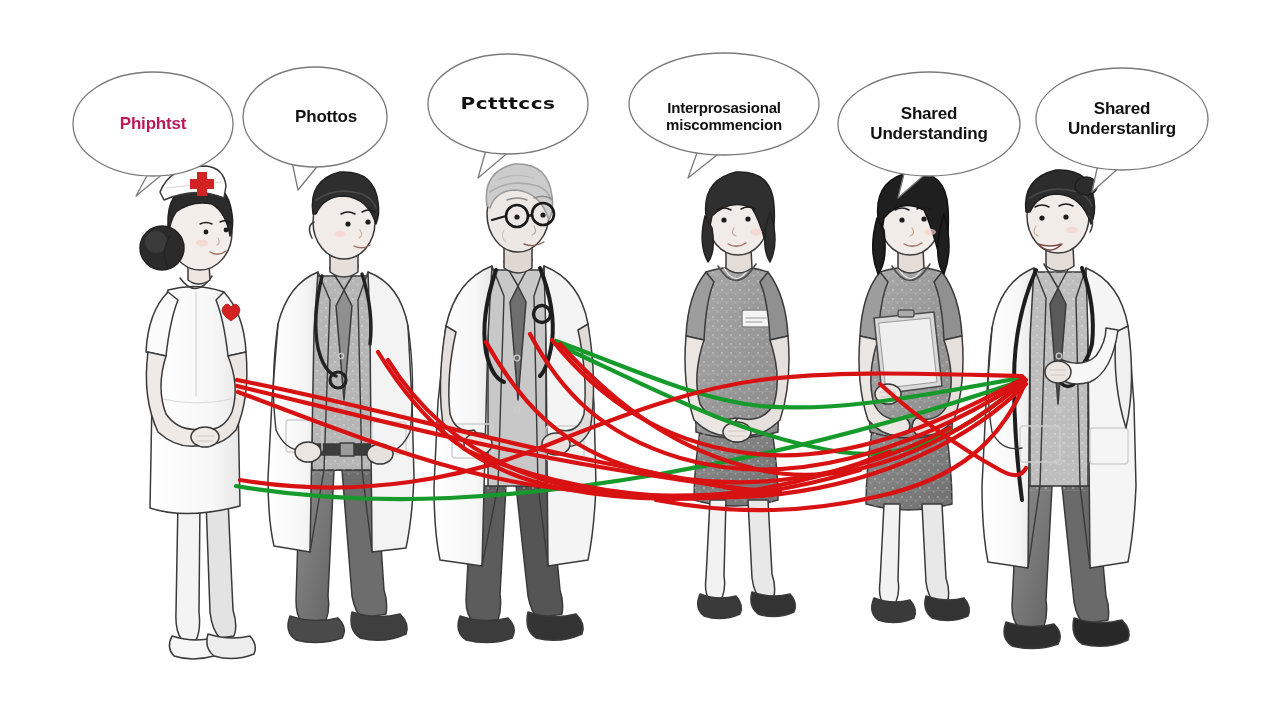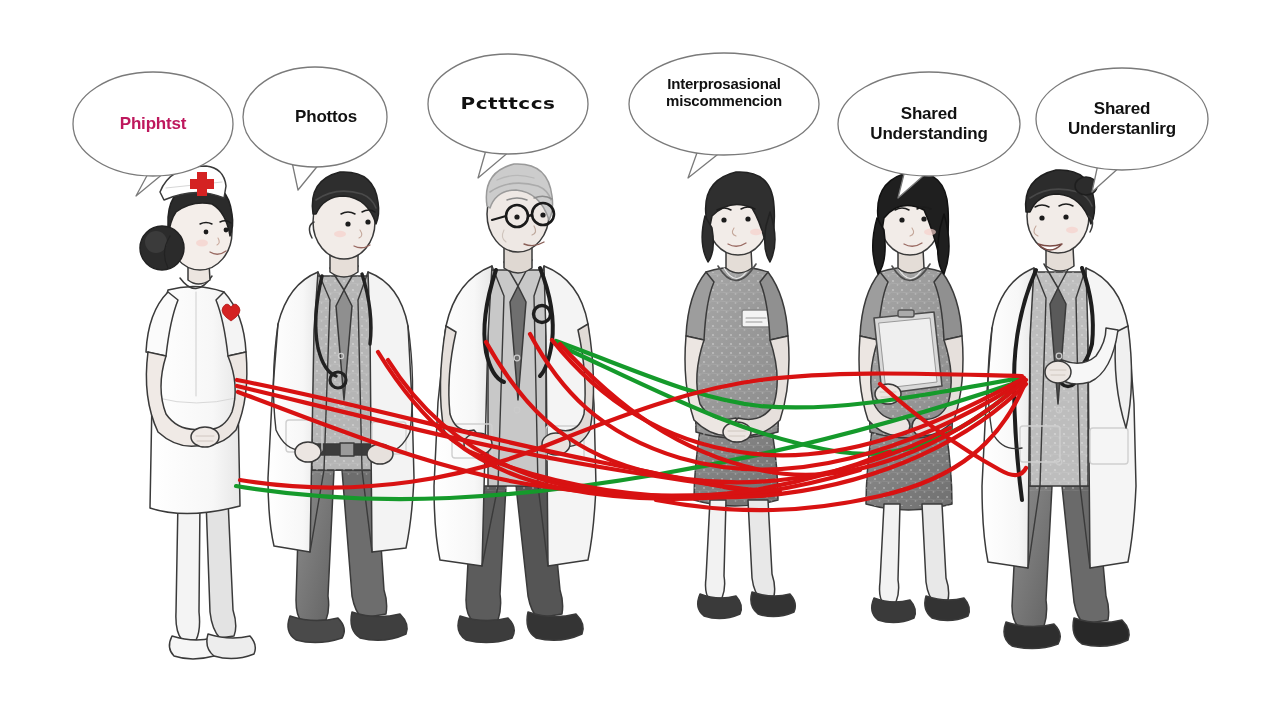--- a/index.html
+++ b/index.html
@@ -436,21 +436,21 @@
           <path d="M1098 164 L1092 192 L1122 165 Z" fill="#ffffff" stroke="#7a7a7a" stroke-width="1.3" stroke-linejoin="round"></path>
           <ellipse cx="1122" cy="119" rx="86" ry="51" fill="#ffffff" stroke="#7a7a7a" stroke-width="1.3"></ellipse>
         </g>
       </g>
   </svg>
 
   <div id="bubble-text-layer">
       <div class="bubble-label" style="left: 153px; top: 124px; font-size: 17px; color: #be185d;">Phiphtst</div>
       <div class="bubble-label" style="left: 326px; top: 117px; font-size: 17px; color: rgb(17, 17, 17);">Phottos</div>
       <div class="bubble-label garbled" style="left: 508px; top: 104px; font-size: 20px; color: rgb(17, 17, 17);">Pctttccs</div>
-      <div class="bubble-label" style="left: 724px; top: 92px; font-size: 15px; color: rgb(17, 17, 17);">Interprosasional
+      <div class="bubble-label" style="left: 724px; top: 116px; font-size: 15px; color: rgb(17, 17, 17);">Interprosasional
 miscommencion</div>
       <div class="bubble-label" style="left: 929px; top: 124px; font-size: 17px; color: rgb(17, 17, 17);">Shared
 Understanding</div>
       <div class="bubble-label" style="left: 1122px; top: 119px; font-size: 17px; color: rgb(17, 17, 17);">Shared
 Understanlirg</div>
     </div>
 
 </div>
 
 </body></html>

